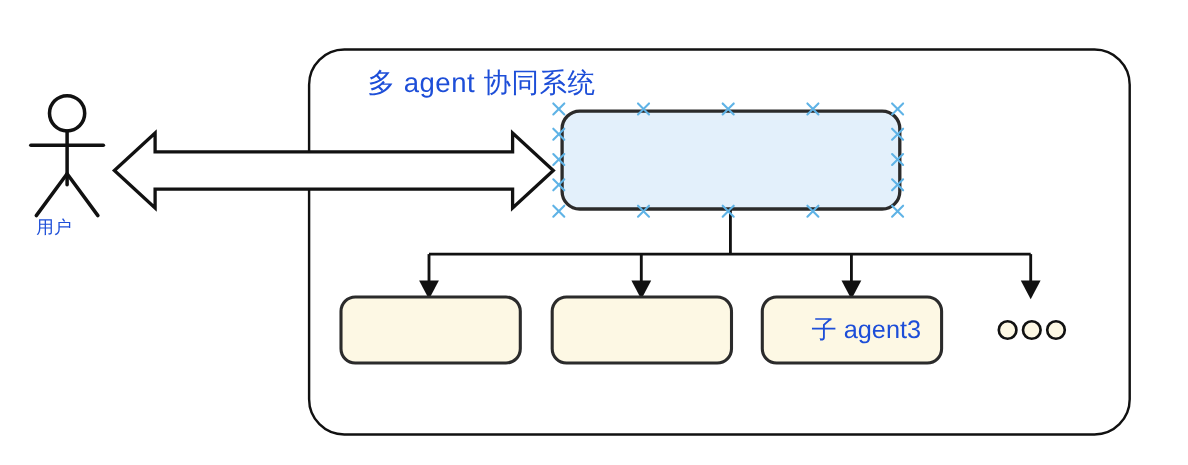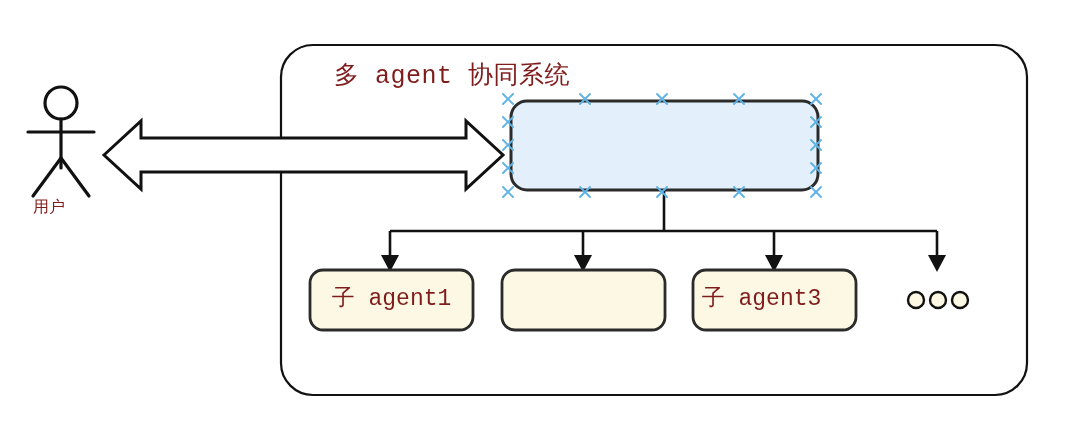--- a/index.html
+++ b/index.html
@@ -24,22 +24,22 @@
   svg.layer {
     position: absolute;
     left: 0; top: 0;
     width: 1080px;
     height: 423px;
     overflow: visible;
   }
   .lbl {
     position: absolute;
     white-space: nowrap;
-    font-family: Liberation Mono, monospace;
-    color: #7f1d1d;
+    font-family: Liberation Sans, sans-serif;
+    color: #1d4ed8;
     line-height: 1;
   }
   #system-title {
     left: 334px;
     top: 64px;
     font-size: 25px;
     letter-spacing: 0.5px;
   }
   #actor-label {
     left: 33px;
@@ -53,21 +53,21 @@
     text-align: center;
     font-size: 26px;
   }
   .child-label {
     top: 288px;
     font-size: 23px;
     text-align: center;
   }
   #child-agent-1-label { left: 310px; width: 163px; }
   #child-agent-2-label { left: 502px; width: 163px; }
-  #child-agent-3-label { left: 693px; width: 137px; }
+  #child-agent-3-label { left: 719px; width: 137px; }
 </style>
 </head>
 <body>
 
 <div id="diagram-root">
 
   <svg class="layer" viewBox="0 0 1080 423">
 
     <rect x="281" y="45" width="746" height="350" rx="32" ry="32" fill="#ffffff" stroke="#111111" stroke-width="2.2"></rect>
 
@@ -193,18 +193,17 @@
           <line x1="821" y1="163" x2="811" y2="173"></line>
         </g>
     </g>
   </svg>
 
   <div class="lbl" id="system-title">多 agent 协同系统</div>
 
   <div class="lbl" id="actor-label">用户</div>
 
 
-  <div class="lbl child-label" id="child-agent-1-label">子 agent1</div>
 
 
   <div class="lbl child-label" id="child-agent-3-label">子 agent3</div>
 
 </div>
 
 </body></html>

